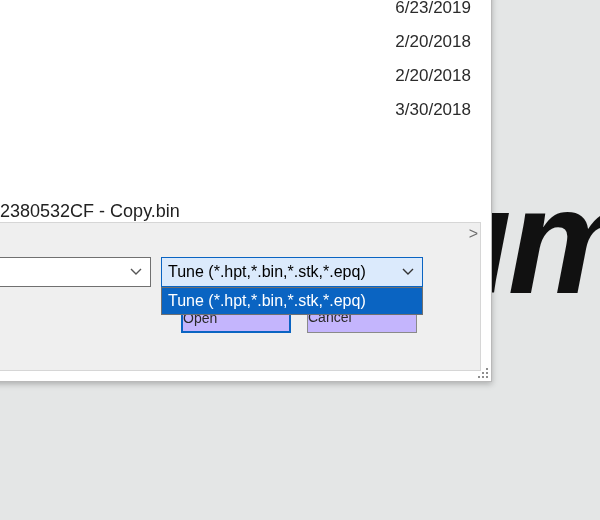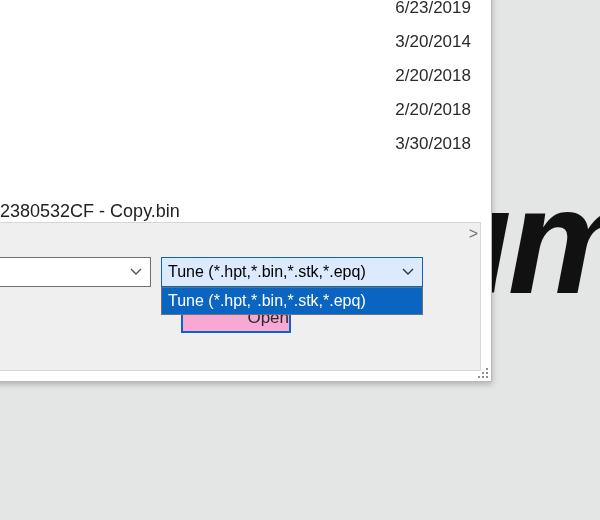--- a/index.html
+++ b/index.html
@@ -135,25 +135,25 @@
     font-size: 16px;
     background: #0a64c2;
     color: #fff;
   }
 
   .btn {
     position: absolute;
     top: 360px;
     width: 110px;
     height: 32px;
-    background: #f9a8d4;
+    background: #c4b5fd;
     border: 1px solid #8a8a8a;
-    text-align: right;
+    text-align: left;
     line-height: 30px;
-    font-size: 17px;
+    font-size: 14px;
     color: #2a2a2a;
     box-sizing: border-box;
     z-index: 1;
   }
   .btn.open-btn {
     left: 230px;
     border: 2px solid #0a64c2;
   }
   .btn.cancel-btn {
     left: 356px;
@@ -177,21 +177,20 @@
 </style>
 </head>
 <body>
 
 <div class="watermark">um</div>
 
 <div class="dialog">
 
   <div class="file-list">
     <div class="file-date">6/23/2019</div>
-    <div class="file-date">3/20/2014</div>
     <div class="file-date">2/20/2018</div>
     <div class="file-date">2/20/2018</div>
     <div class="file-date">3/30/2018</div>
   </div>
 
   <div class="truncated-filename">31ul 32380532CF - Copy.bin</div>
 
   <div class="inner-panel">
     <div class="scroll-end">&gt;</div>
   </div>
@@ -207,20 +206,21 @@
   <div class="filter-combo">
     <span>Tune (*.hpt,*.bin,*.stk,*.epq)</span>
     <span class="chev">
       <svg width="12" height="8" viewBox="0 0 12 8">
           <path d="M1 1 L6 6 L11 1" stroke="#333" stroke-width="1.4" fill="none"></path>
         </svg>
     </span>
   </div>
 
   <div class="btn open-btn">Open</div>
+  <div class="btn cancel-btn">Cancel</div>
 
   <div class="dropdown">
     <div class="dropdown-option">Tune (*.hpt,*.bin,*.stk,*.epq)</div>
   </div>
 
   <div class="resize-grip">
     <span style="right:0;bottom:0"></span>
     <span style="right:4px;bottom:0"></span>
     <span style="right:8px;bottom:0"></span>
     <span style="right:0;bottom:4px"></span>

